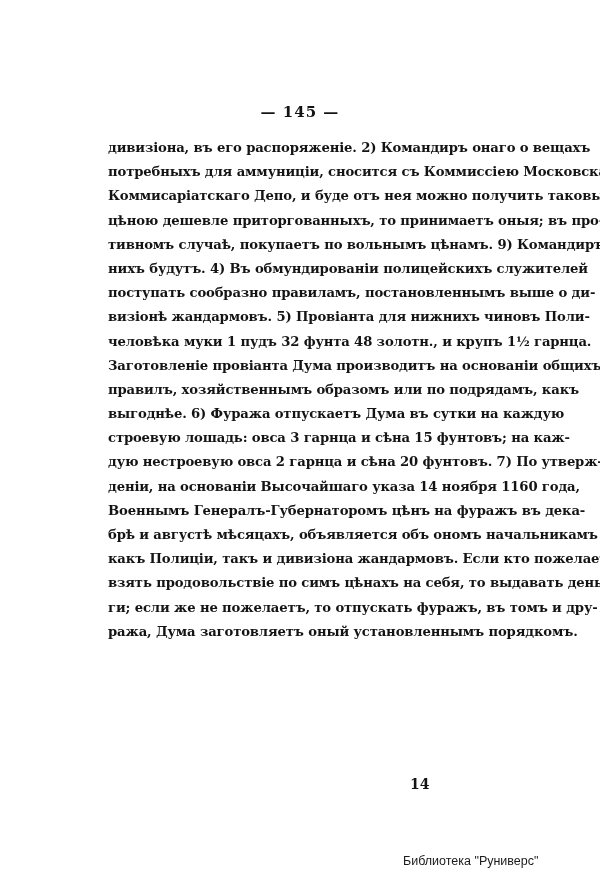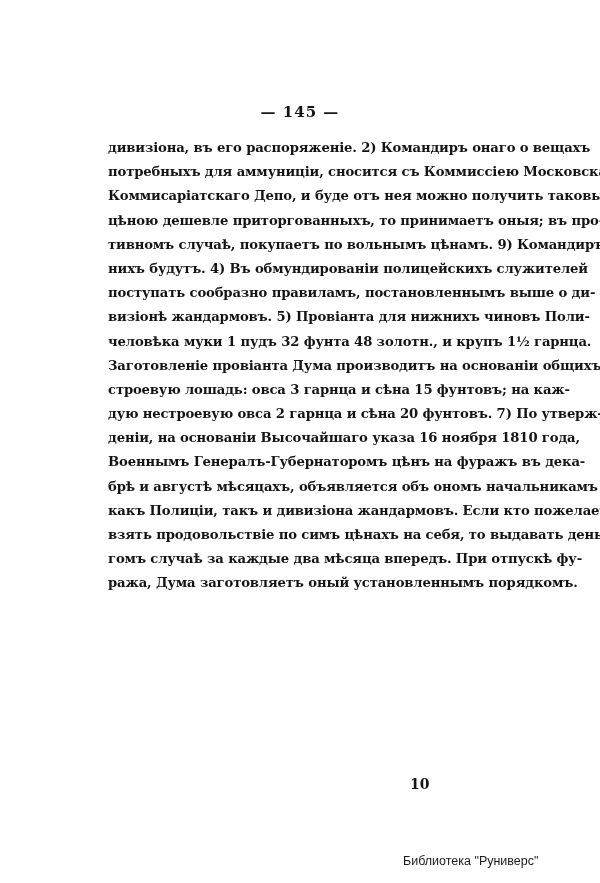--- a/index.html
+++ b/index.html
@@ -37,26 +37,28 @@
   <div class="line">дивизіона, въ его распоряженіе. 2) Командиръ онаго о вещахъ</div>
   <div class="line">потребныхъ для аммуниціи, сносится съ Коммиссіею Московскаго</div>
   <div class="line">Коммисаріатскаго Депо, и буде отъ нея можно получить таковыя</div>
   <div class="line">цѣною дешевле приторгованныхъ, то принимаетъ оныя; въ про-</div>
   <div class="line">тивномъ случаѣ, покупаетъ по вольнымъ цѣнамъ. 9) Командиръ</div>
   <div class="line">нихъ будутъ. 4) Въ обмундированіи полицейскихъ служителей</div>
   <div class="line">поступать сообразно правиламъ, постановленнымъ выше о ди-</div>
   <div class="line">визіонѣ жандармовъ. 5) Провіанта для нижнихъ чиновъ Поли-</div>
   <div class="line">человѣка муки 1 пудъ 32 фунта 48 золотн., и крупъ 1½ гарнца.</div>
   <div class="line">Заготовленіе провіанта Дума производитъ на основаніи общихъ</div>
+  <div class="line">правилъ, хозяйственнымъ образомъ или по подрядамъ, какъ</div>
+  <div class="line">выгоднѣе. 6) Фуража отпускаетъ Дума въ сутки на каждую</div>
   <div class="line">строевую лошадь: овса 3 гарнца и сѣна 15 фунтовъ; на каж-</div>
   <div class="line">дую нестроевую овса 2 гарнца и сѣна 20 фунтовъ. 7) По утверж-</div>
-  <div class="line">деніи, на основаніи Высочайшаго указа 16 ноября 1810 года,</div>
+  <div class="line">деніи, на основаніи Высочайшаго указа 14 ноября 1160 года,</div>
   <div class="line">Военнымъ Генералъ-Губернаторомъ цѣнъ на фуражъ въ дека-</div>
   <div class="line">брѣ и августѣ мѣсяцахъ, объявляется объ ономъ начальникамъ</div>
   <div class="line">какъ Полиціи, такъ и дивизіона жандармовъ. Если кто пожелаетъ</div>
   <div class="line">взять продовольствіе по симъ цѣнахъ на себя, то выдавать день-</div>
-  <div class="line">гомъ случаѣ за каждые два мѣсяца впередъ. При отпускѣ фу-</div>
+  <div class="line">ги; если же не пожелаетъ, то отпускать фуражъ, въ томъ и дру-</div>
   <div class="line">ража, Дума заготовляетъ оный установленнымъ порядкомъ.</div>
 </div>
 
-<div class="page-signature">10</div>
+<div class="page-signature">14</div>
 
 <div class="watermark">Библиотека "Руниверс"</div>
 
 </body></html>

